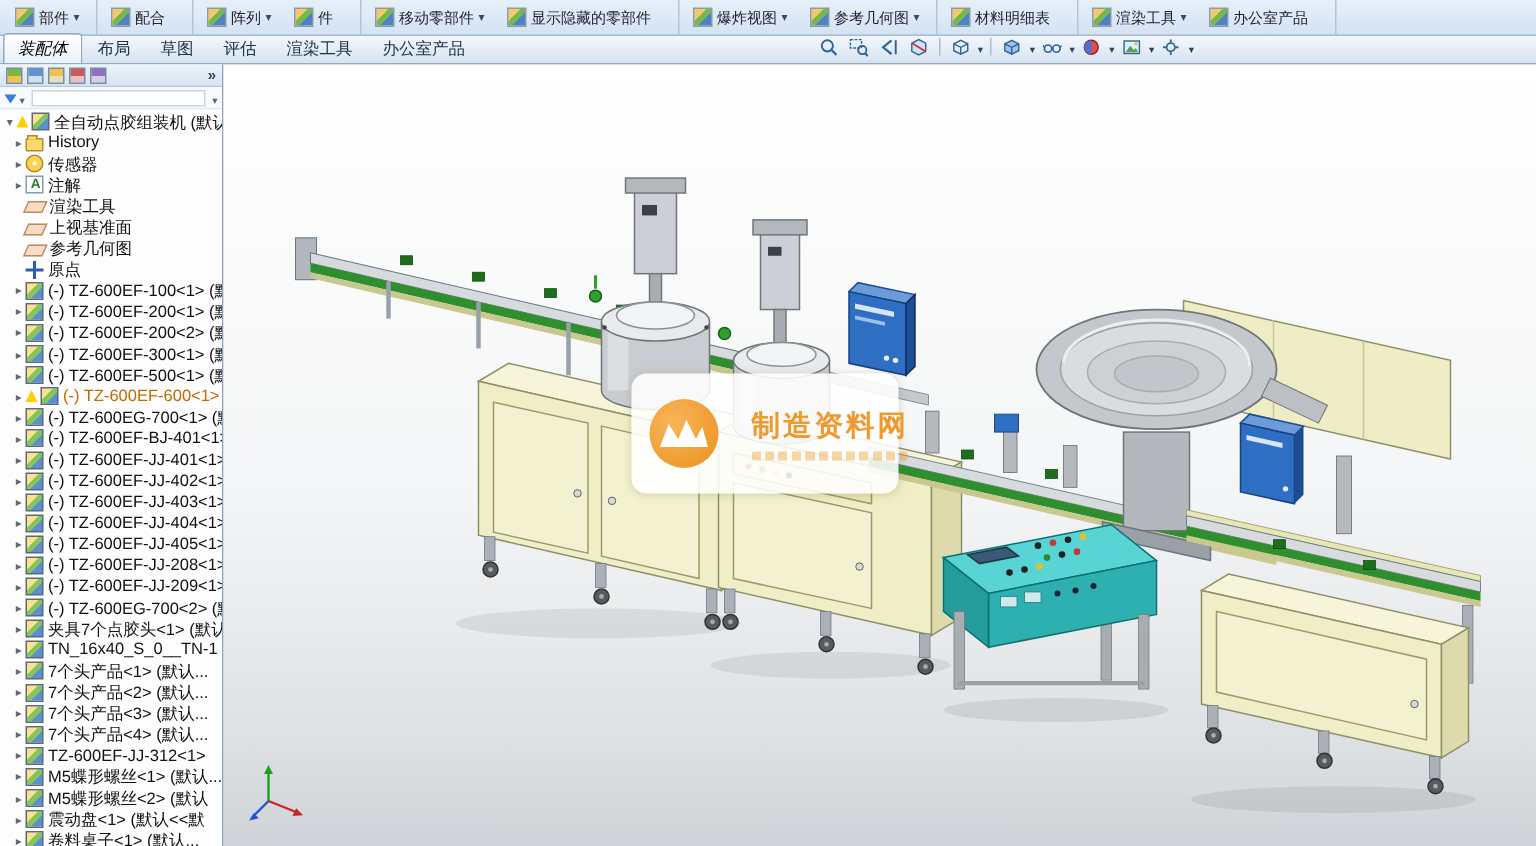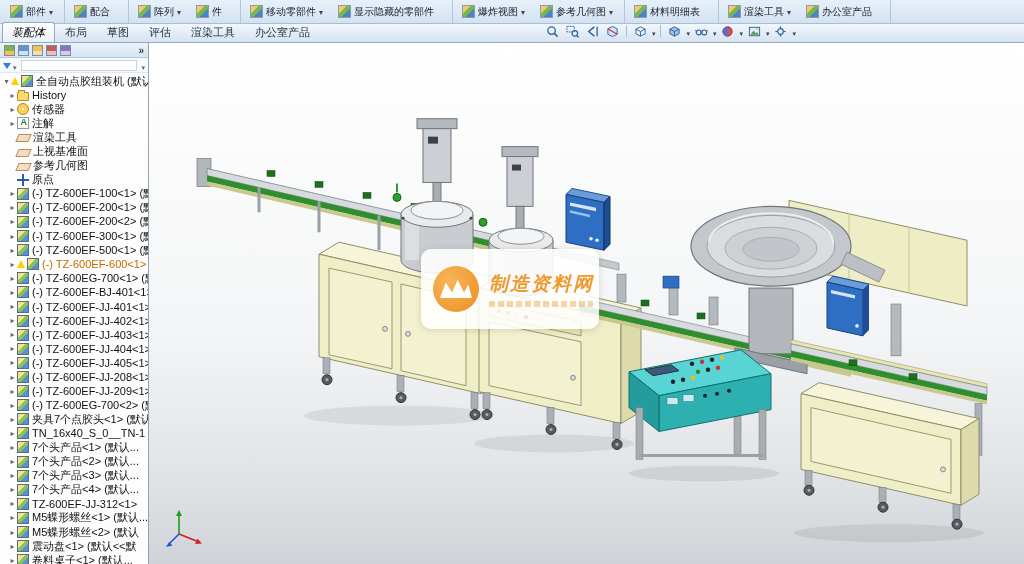--- a/index.html
+++ b/index.html
@@ -92,21 +92,21 @@
   
   .viewport{flex:1;position:relative;overflow:hidden;
       background:linear-gradient(180deg,#ffffff 0%,#f4f5f6 55%,#dfe2e5 85%,#cfd3d7 100%);}
   svg.model{position:absolute;left:0;top:0;width:100%;height:100%;}
   .triad{position:absolute;left:16px;bottom:14px;}
 
   
   .watermark{position:absolute;left:272px;top:206px;width:178px;height:80px;
       background:rgba(255,255,255,.88);border-radius:10px;
       box-shadow:0 1px 6px rgba(120,100,60,.25);display:flex;align-items:center;
-      gap:10px;padding:0 12px;box-sizing:border-box;font-style:italic;}
+      gap:22px;padding:0 12px;box-sizing:border-box;}
   .wm-logo{width:46px;height:46px;border-radius:50%;flex:none;position:relative;
       background:radial-gradient(circle at 35% 35%,#f7b659,#ec8f1f);}
   .wm-logo::after{content:"";position:absolute;left:7px;top:14px;width:32px;height:18px;
       background:#fff;clip-path:polygon(0% 100%,18% 15%,38% 70%,55% 0%,75% 70%,88% 25%,100% 100%,0% 100%);}
   .wm-title{font-size:19px;font-weight:bold;color:#ee9a2e;letter-spacing:2px;white-space:nowrap;}
   .wm-sub{margin-top:4px;height:6px;width:104px;border-radius:2px;opacity:.75;
       background:repeating-linear-gradient(90deg,rgba(238,154,46,.55) 0 6px,transparent 6px 9px);}
 </style>
 </head>
 <body>

